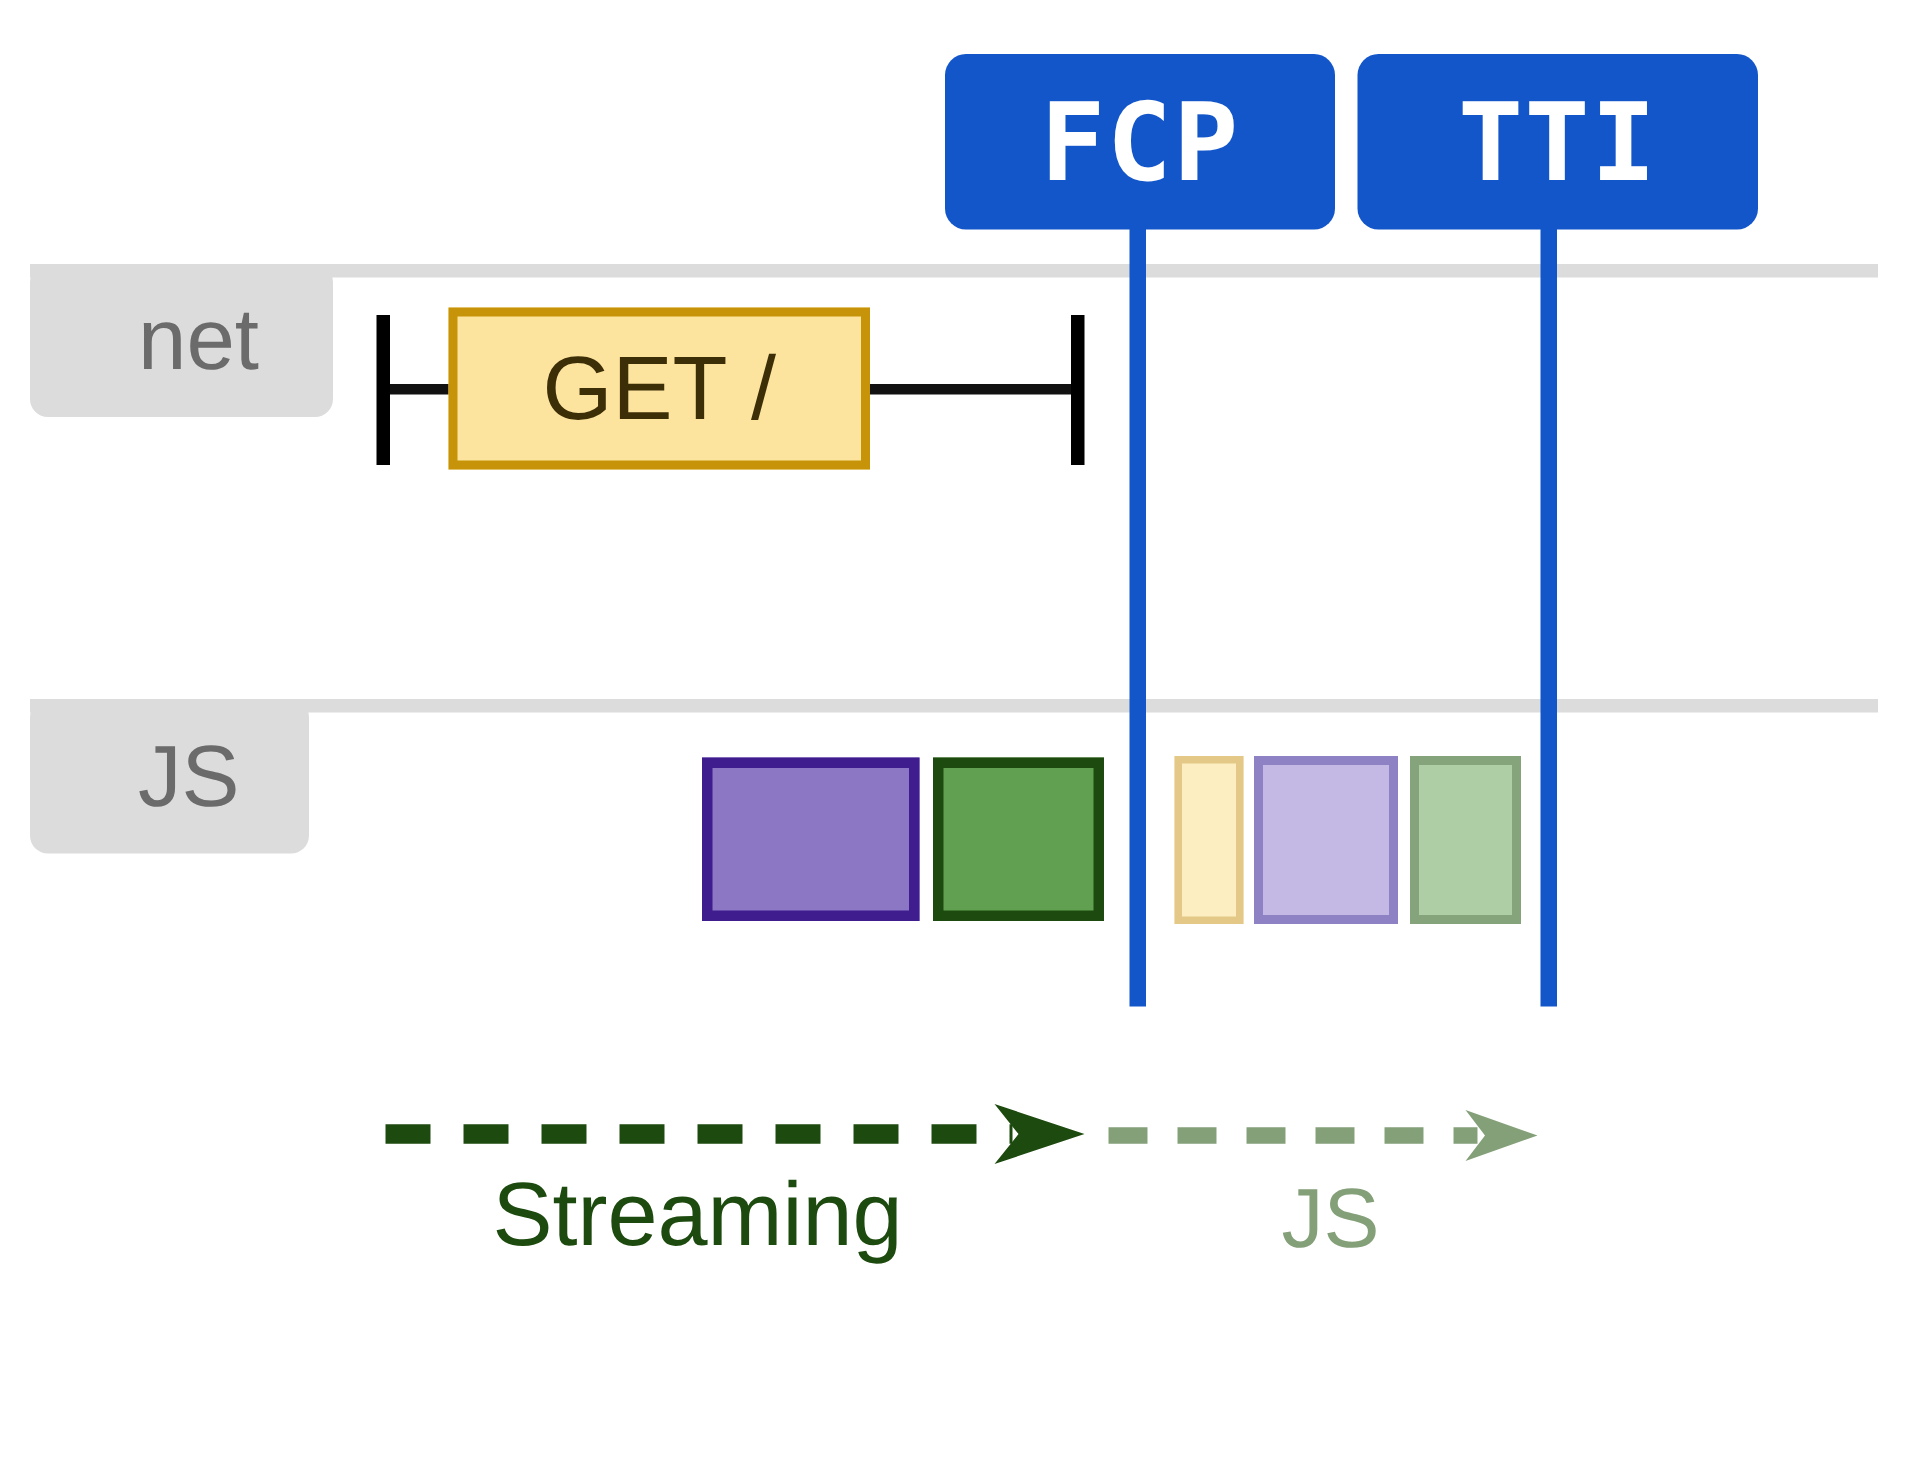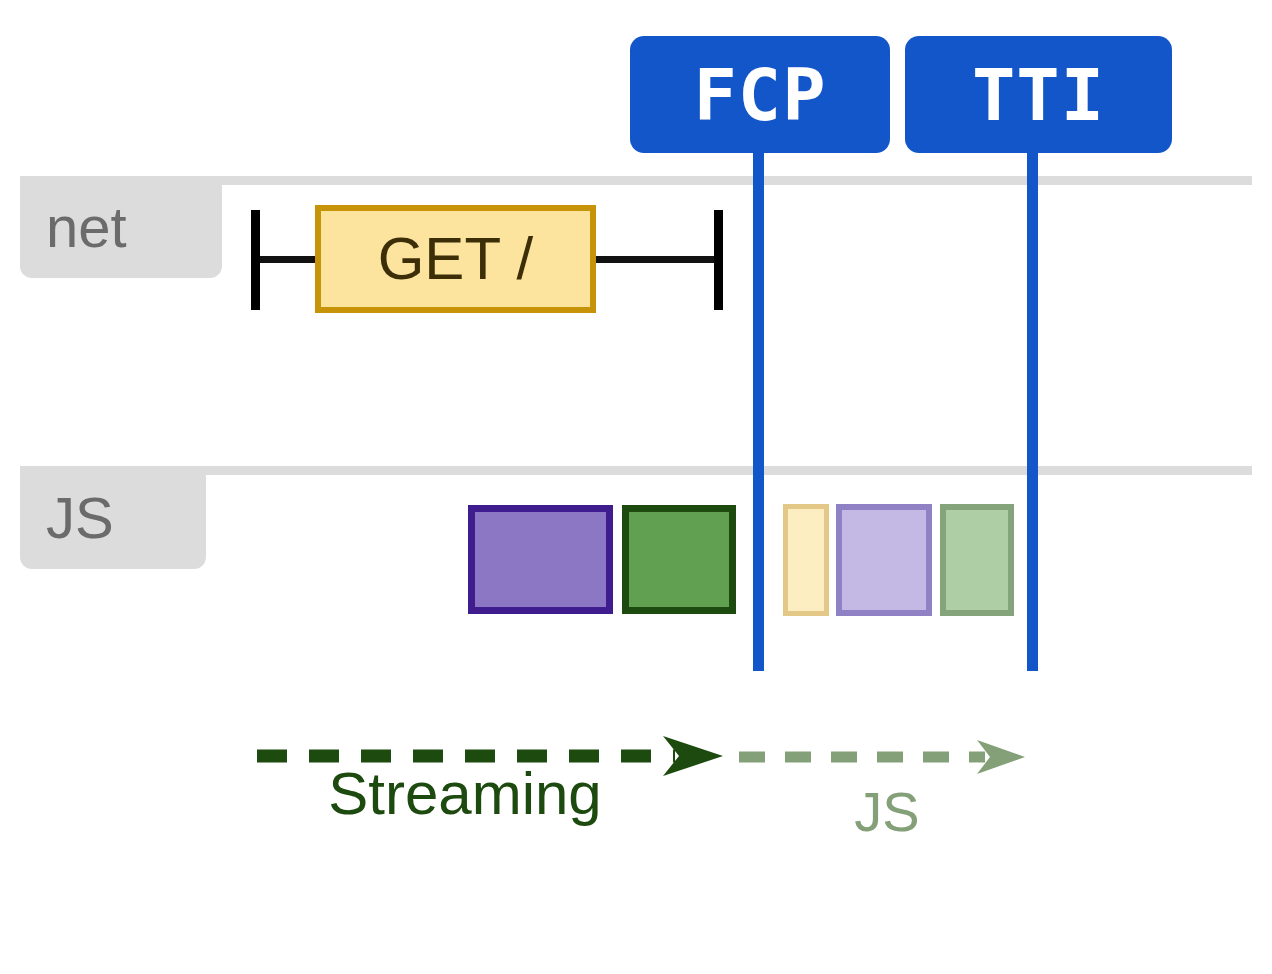--- a/index.html
+++ b/index.html
@@ -66,21 +66,21 @@
   #track-js  { top: 466px; }
 
   
   .lane-pill {
     position: absolute;
     background: #dcdcdc;
     border-radius: 12px;
     color: #6b6b6b;
     display: flex;
     align-items: center;
-    padding-left: 26px;
+    padding-left: 72px;
     box-sizing: border-box;
     line-height: 1;
   }
   #pill-net {
     left: 20px; top: 176px;
     width: 202px; height: 102px;
     font-size: 58px;
   }
   #pill-js {
     left: 20px; top: 466px;
@@ -108,21 +108,20 @@
     width: 281px; height: 108px;
     background: #fce39e;
     border: 6px solid #c79409;
     box-sizing: border-box;
     display: flex;
     align-items: center;
     justify-content: center;
     color: #3c2e07;
     font-size: 60px;
     line-height: 1;
-    margin-left: 16px;
   }
 
   
   .js-block {
     position: absolute;
     box-sizing: border-box;
   }
   #js-block-0 { left: 468px; top: 505px; width: 145px; height: 109px;
                 background: #8c77c4; border: 7px solid #3f1d8f; }
   #js-block-1 { left: 622px; top: 505px; width: 114px; height: 109px;
@@ -139,21 +138,21 @@
   #arrow-streaming { left: 255px; top: 735px; width: 470px; height: 42px; }
   #arrow-optional  { left: 737px; top: 738px; width: 290px; height: 38px; }
 
   
   .phase-caption {
     position: absolute;
     text-align: center;
     line-height: 1.08;
   }
   #caption-streaming {
-    left: 250px; top: 762px; width: 430px;
+    left: 250px; top: 778px; width: 430px;
     color: #1d4a0e; font-size: 60px;
   }
   #caption-optional {
     left: 737px; top: 782px; width: 300px;
     color: #84a078; font-size: 56px;
   }
 </style>
 </head>
 <body>
 

